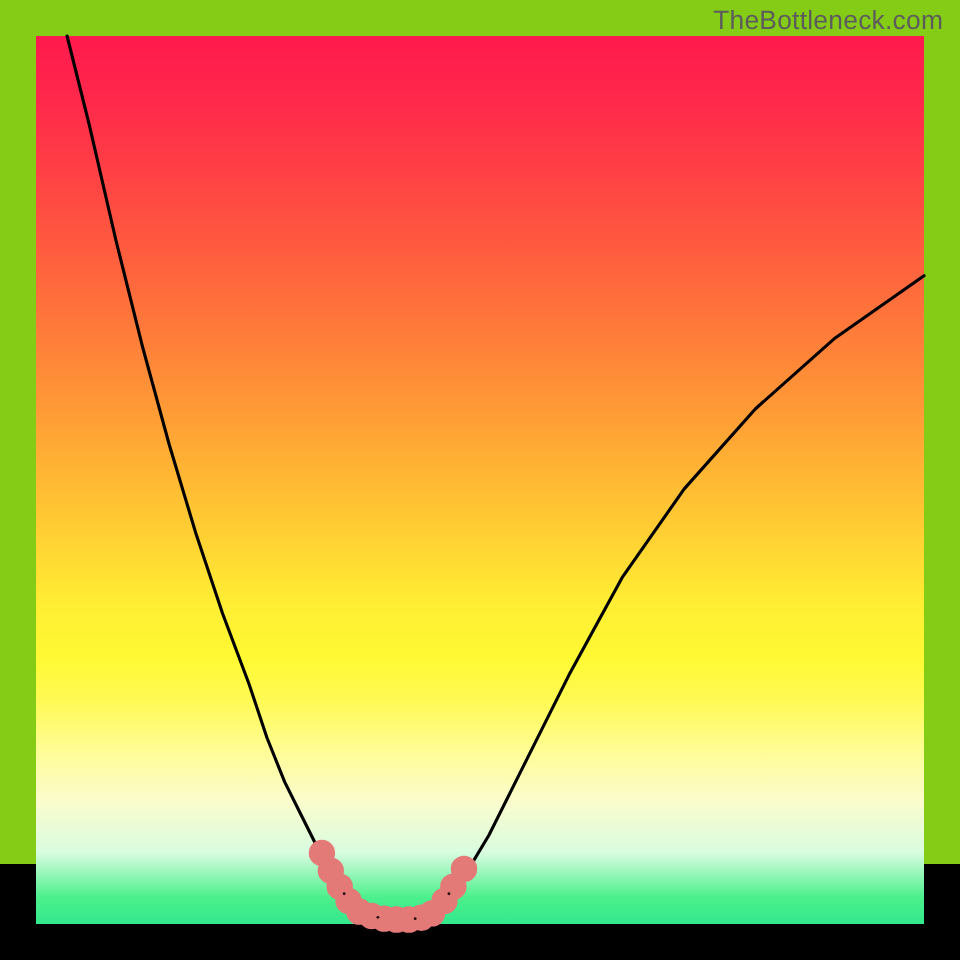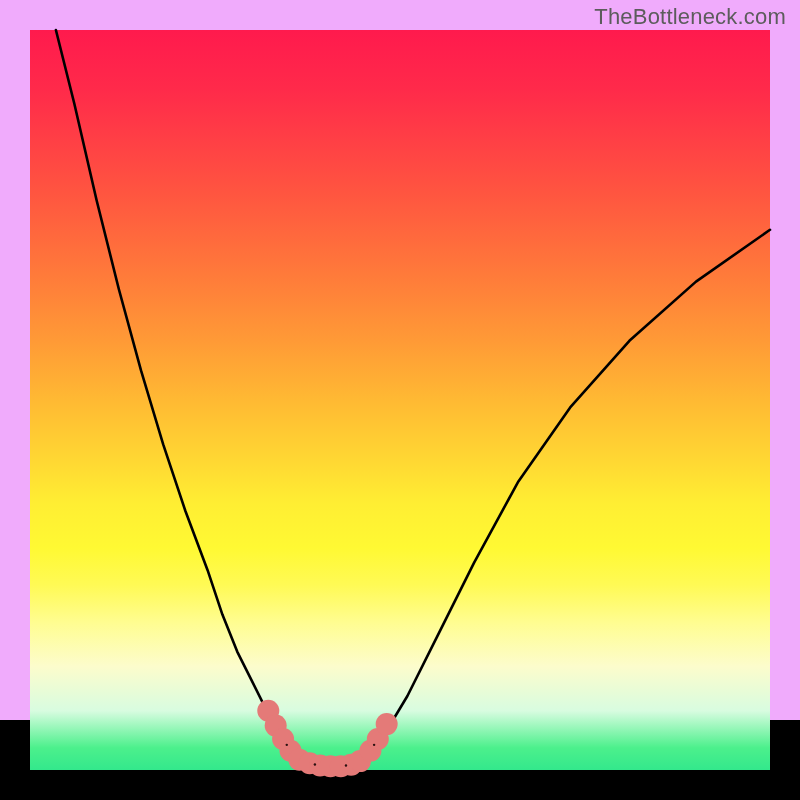--- a/index.html
+++ b/index.html
@@ -10,21 +10,21 @@
     background: #000;
     overflow: hidden;
     font-family: Arial, Helvetica, sans-serif;
   }
   .frame {
     position: absolute;
     left: 0;
     top: 0;
     width: 800px;
     height: 720px;
-    background: #f0abfc;
+    background: #84cc16;
   }
   .plot-area {
     position: absolute;
     left: 30px;
     top: 30px;
     width: 740px;
     height: 740px;
     background: linear-gradient(
       to bottom,
       #ff1a4d 0%,

